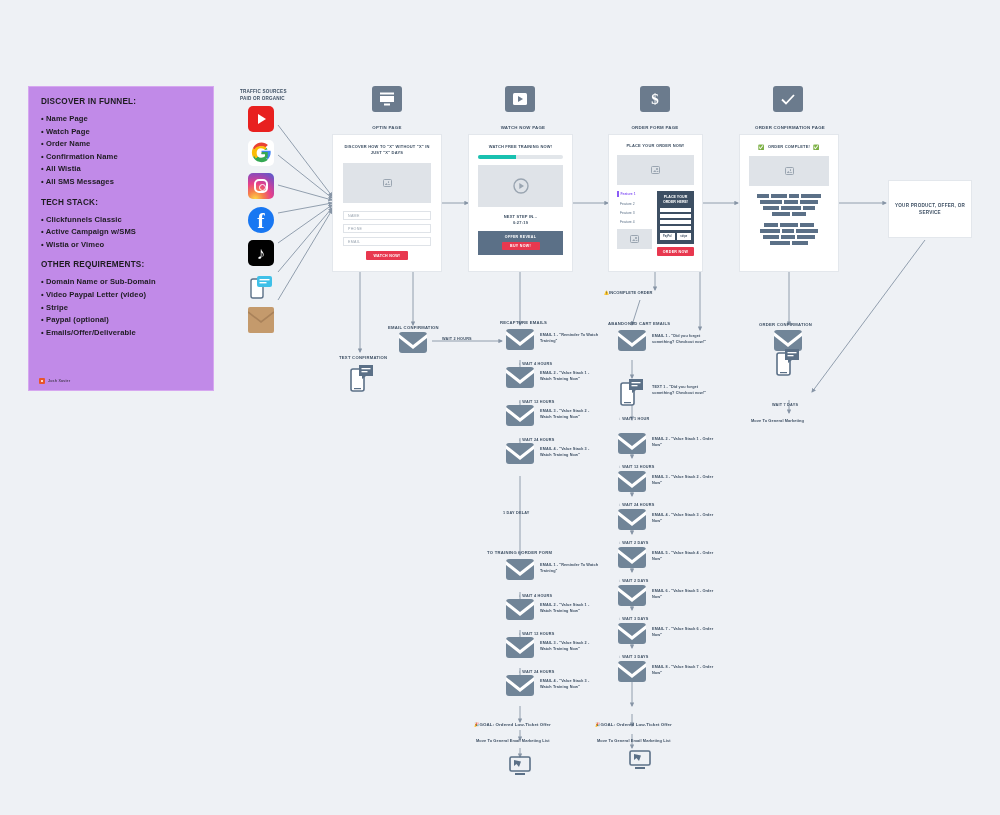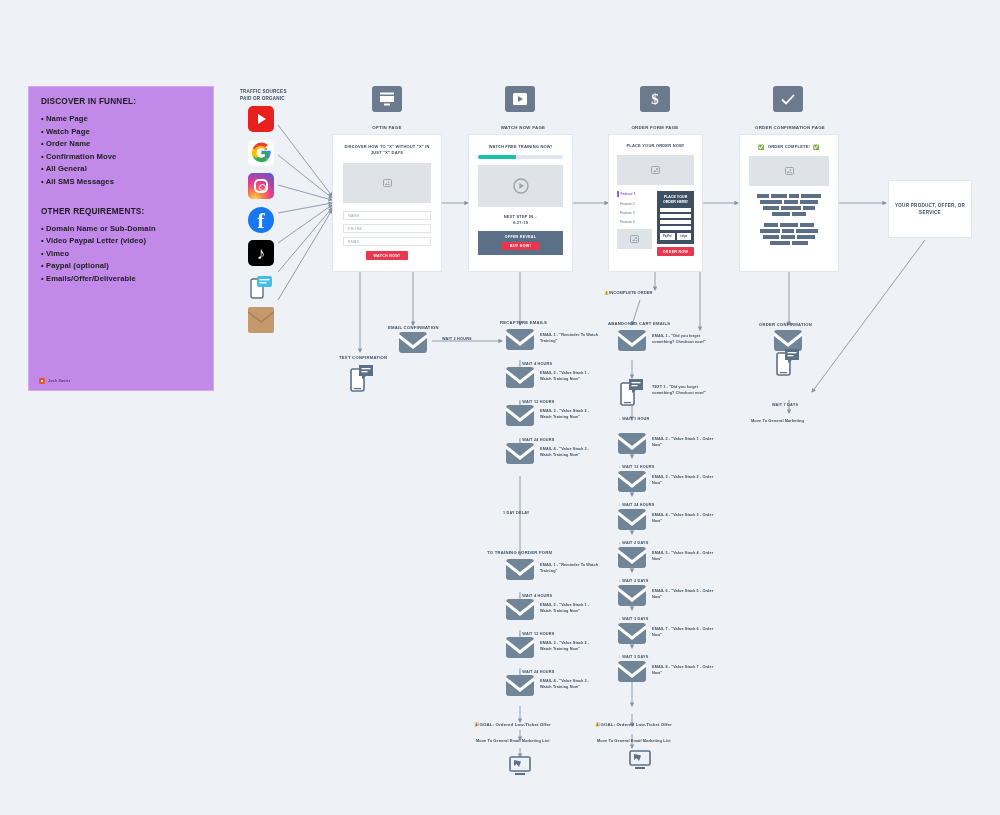--- a/index.html
+++ b/index.html
@@ -167,31 +167,37 @@
       <line x1="925" y1="240" x2="812" y2="392"></line>
     </g>
   </svg>
 
   <div class="abs info-panel">
     <div>
       <div class="info-h">DISCOVER IN FUNNEL:</div>
       <div class="info-li">• Name Page</div>
       <div class="info-li">• Watch Page</div>
       <div class="info-li">• Order Name</div>
-      <div class="info-li">• Confirmation Move</div>
-      <div class="info-li">• All General</div>
+      <div class="info-li">• Confirmation Name</div>
+      <div class="info-li">• All Wistia</div>
       <div class="info-li">• All SMS Messages</div>
     </div>
     <div class="info-gap"></div>
+    <div>
+      <div class="info-h">TECH STACK:</div>
+      <div class="info-li">• Clickfunnels Classic</div>
+      <div class="info-li">• Active Campaign w/SMS</div>
+      <div class="info-li">• Wistia or Vimeo</div>
+    </div>
     <div class="info-gap"></div>
     <div>
       <div class="info-h">OTHER REQUIREMENTS:</div>
       <div class="info-li">• Domain Name or Sub-Domain</div>
       <div class="info-li">• Video Paypal Letter (video)</div>
-      <div class="info-li">• Vimeo</div>
+      <div class="info-li">• Stripe</div>
       <div class="info-li">• Paypal (optional)</div>
       <div class="info-li">• Emails/Offer/Deliverable</div>
     </div>
     <div class="panel-footer">
       <span class="pf-mark">
           <i></i>
         </span>
       <span class="pf-txt">Josh Xavier</span>
     </div>
   </div>

